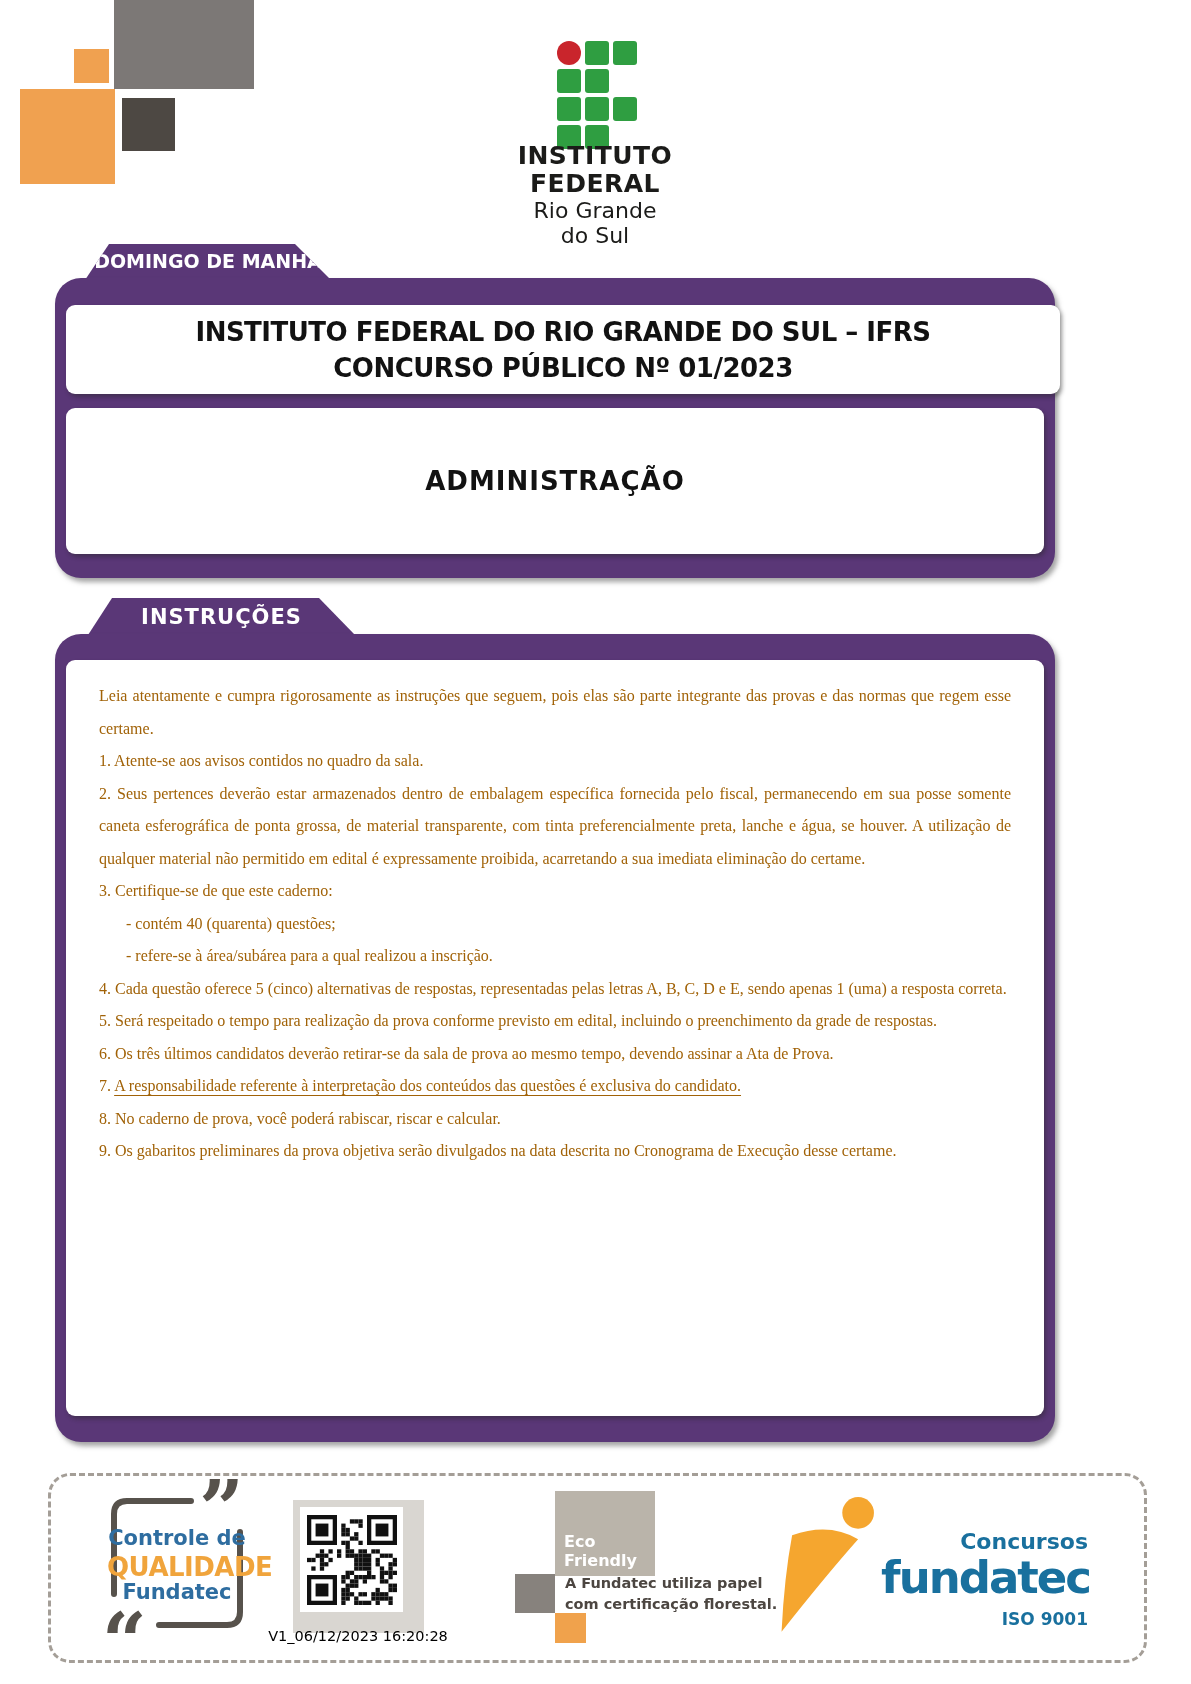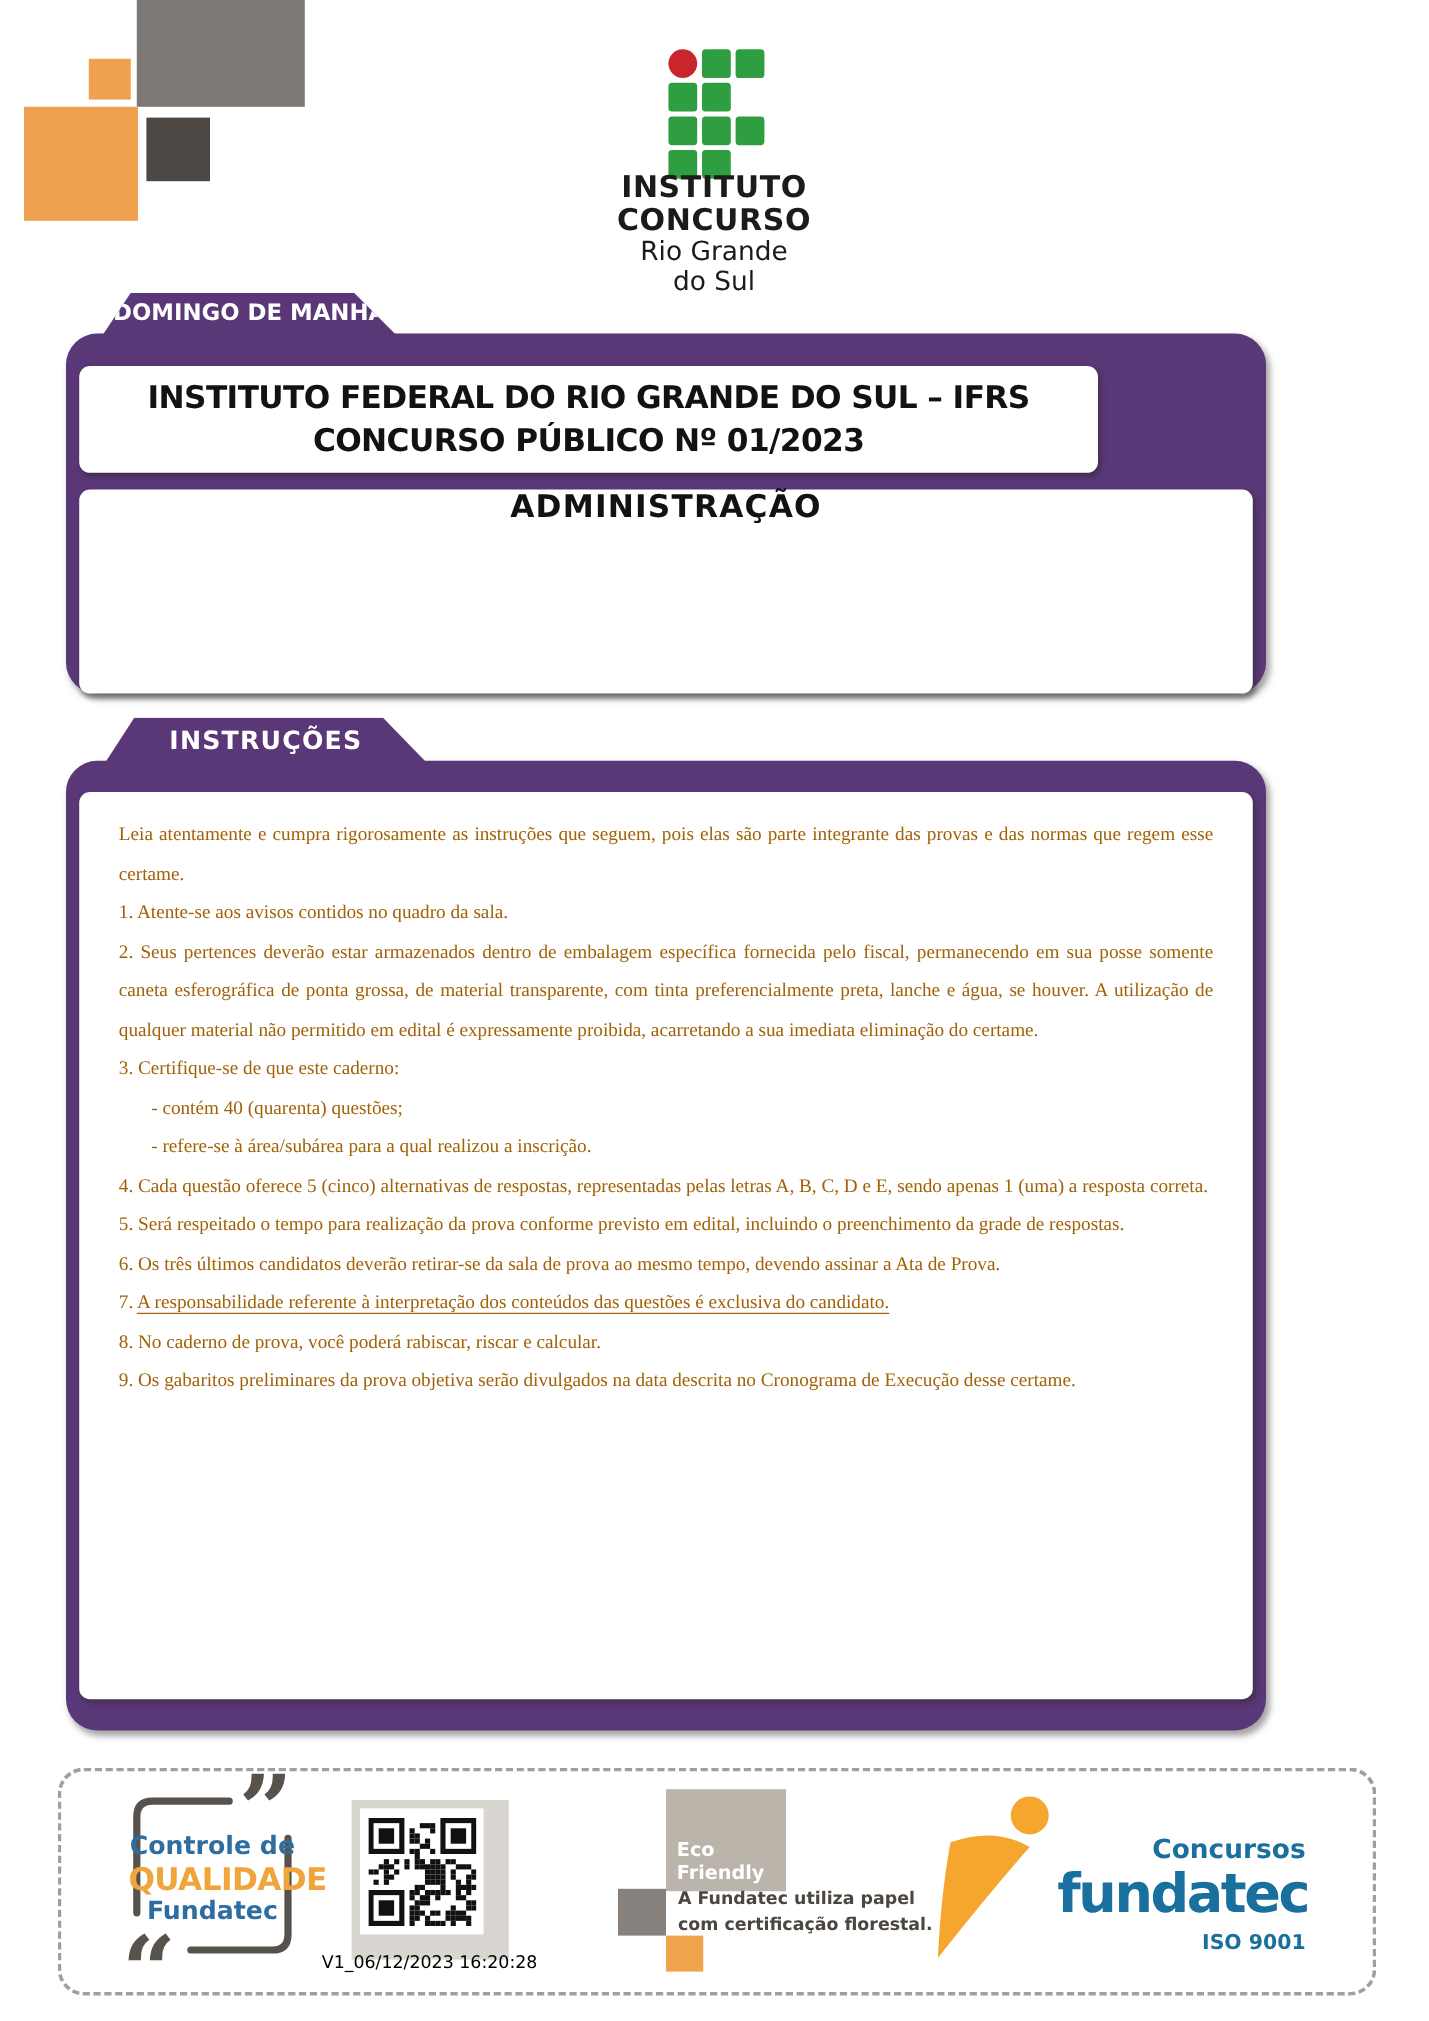--- a/index.html
+++ b/index.html
@@ -30,23 +30,23 @@
   .tab{position:absolute;background:var(--purple,#5a3777);display:flex;align-items:center;
        justify-content:center;color:#fff;font-weight:bold;
        clip-path:polygon(0 100%,24px 0,calc(100% - 36px) 0,100% 100%);}
   .tab-session{left:85px;top:244px;width:246px;height:34px;font-size:19px;padding-bottom:2px;}
   .tab-instr{left:88px;top:598px;width:267px;height:37px;font-size:21px;letter-spacing:1px;}
   .panel{position:absolute;background:var(--purple,#5a3777);border-radius:26px;
          box-shadow:3px 4px 5px rgba(90,90,90,.55);}
   .panel-header{left:55px;top:278px;width:1000px;height:300px;}
   .panel-instr{left:55px;top:634px;width:1000px;height:808px;}
   .white-box{position:absolute;background:#fff;border-radius:9px;box-shadow:2px 3px 4px rgba(40,40,40,.45);}
-  .box-title{left:11px;top:27px;width:849px;height:89px;display:flex;flex-direction:column;
+  .box-title{left:11px;top:27px;width:994px;height:89px;display:flex;flex-direction:column;
              align-items:center;justify-content:center;}
-  .box-subject{left:11px;top:130px;width:978px;height:170px;display:flex;justify-content:center;}
+  .box-subject{left:11px;top:130px;width:978px;height:146px;display:flex;align-items:center;justify-content:center;}
   .title-line{font-size:26px;font-weight:bold;line-height:36px;color:#121212;letter-spacing:-0.5px;}
   .subject-line{font-size:26px;font-weight:bold;color:#121212;letter-spacing:1px;}
   .box-instr{left:11px;top:26px;width:978px;height:756px;}
   .instr-text{padding:20px 33px 0 33px;font-size:16px;line-height:32.5px;text-align:justify;color:#a16207;font-family:Liberation Serif, serif;}
   .instr-text p{margin:0;}
   .instr-line.indent{padding-left:27px;}
   .instr-line .u{text-decoration:underline;text-underline-offset:4px;}
 
   
   .footer{position:absolute;left:48px;top:1473px;width:1093px;height:184px;
@@ -96,21 +96,21 @@
     <div class="if-cell r2c1"></div>
     <div class="if-cell r2c2"></div>
     <div class="if-cell r3c1"></div>
     <div class="if-cell r3c2"></div>
     <div class="if-cell r3c3"></div>
     <div class="if-cell r4c1"></div>
     <div class="if-cell r4c2"></div>
   </div>
   <div class="org-text">
     <div class="big">INSTITUTO</div>
-    <div class="big">CONCURSO</div>
+    <div class="big">FEDERAL</div>
     <div class="small">Rio Grande</div>
     <div class="small">do Sul</div>
   </div>
 
   <div class="tab tab-session">DOMINGO DE MANHÃ</div>
   <div class="panel panel-header">
     <div class="white-box box-title">
       <div class="title-line">INSTITUTO FEDERAL DO RIO GRANDE DO SUL – IFRS</div>
       <div class="title-line">CONCURSO PÚBLICO Nº 01/2023</div>
     </div>

